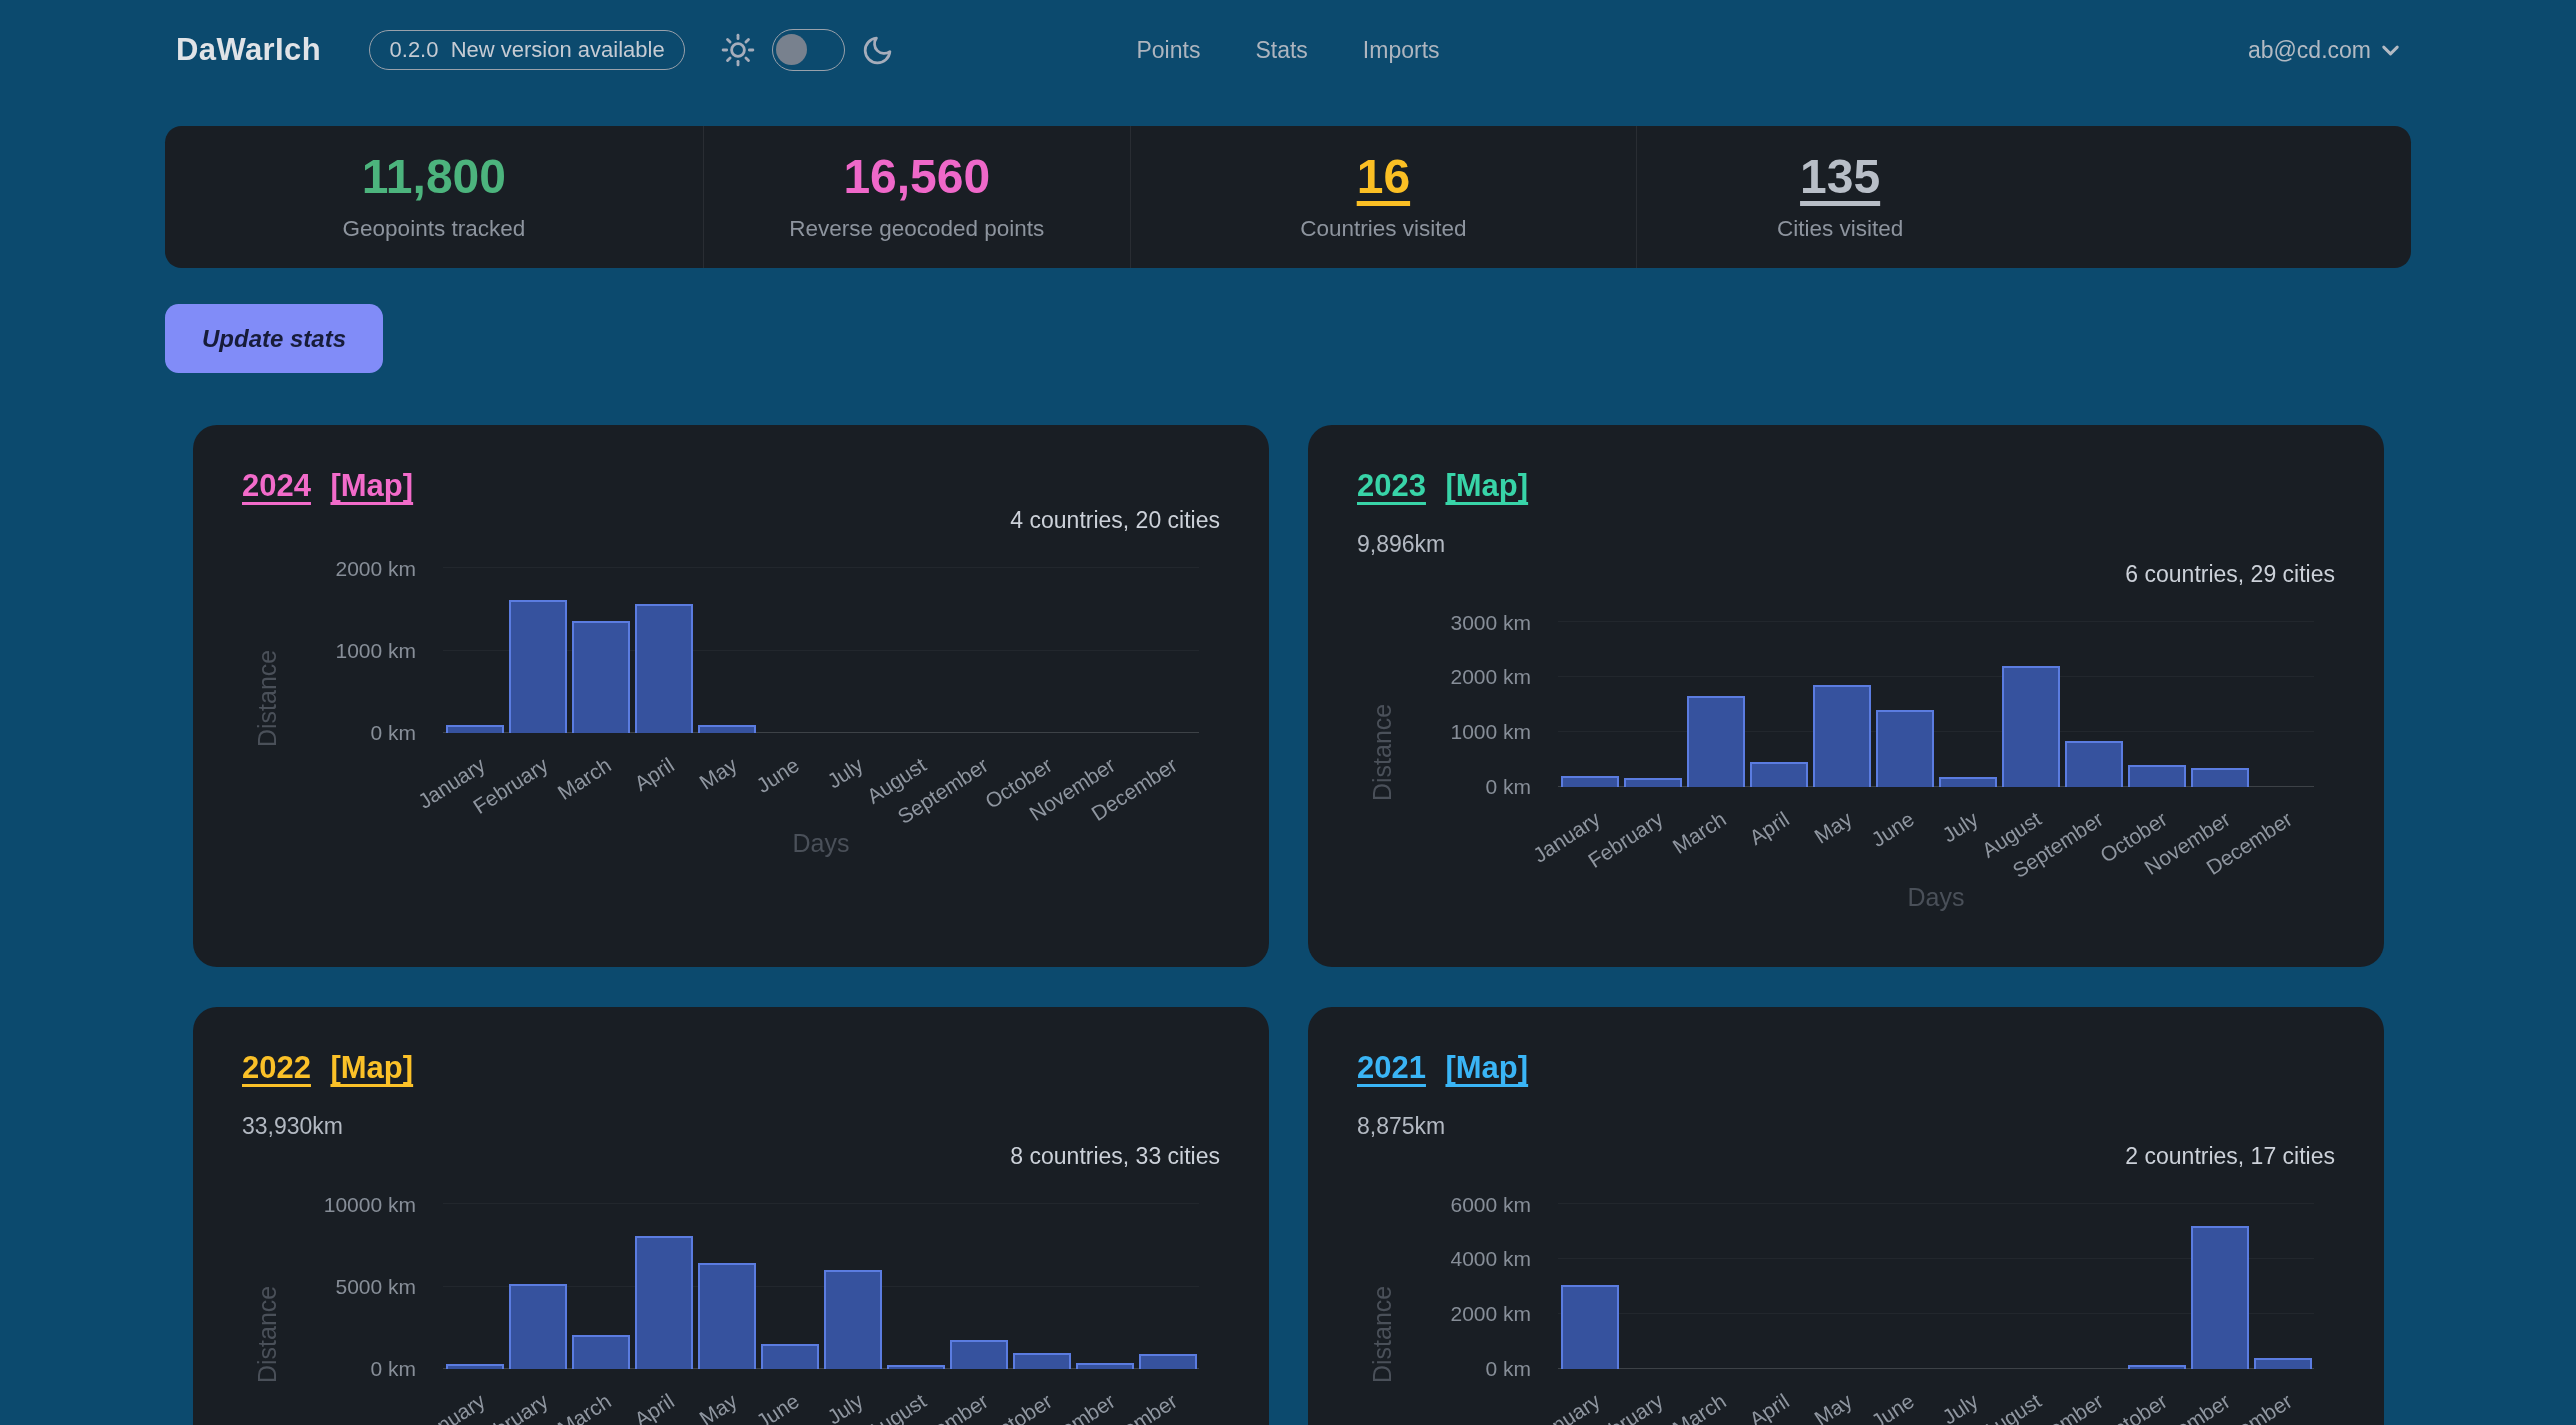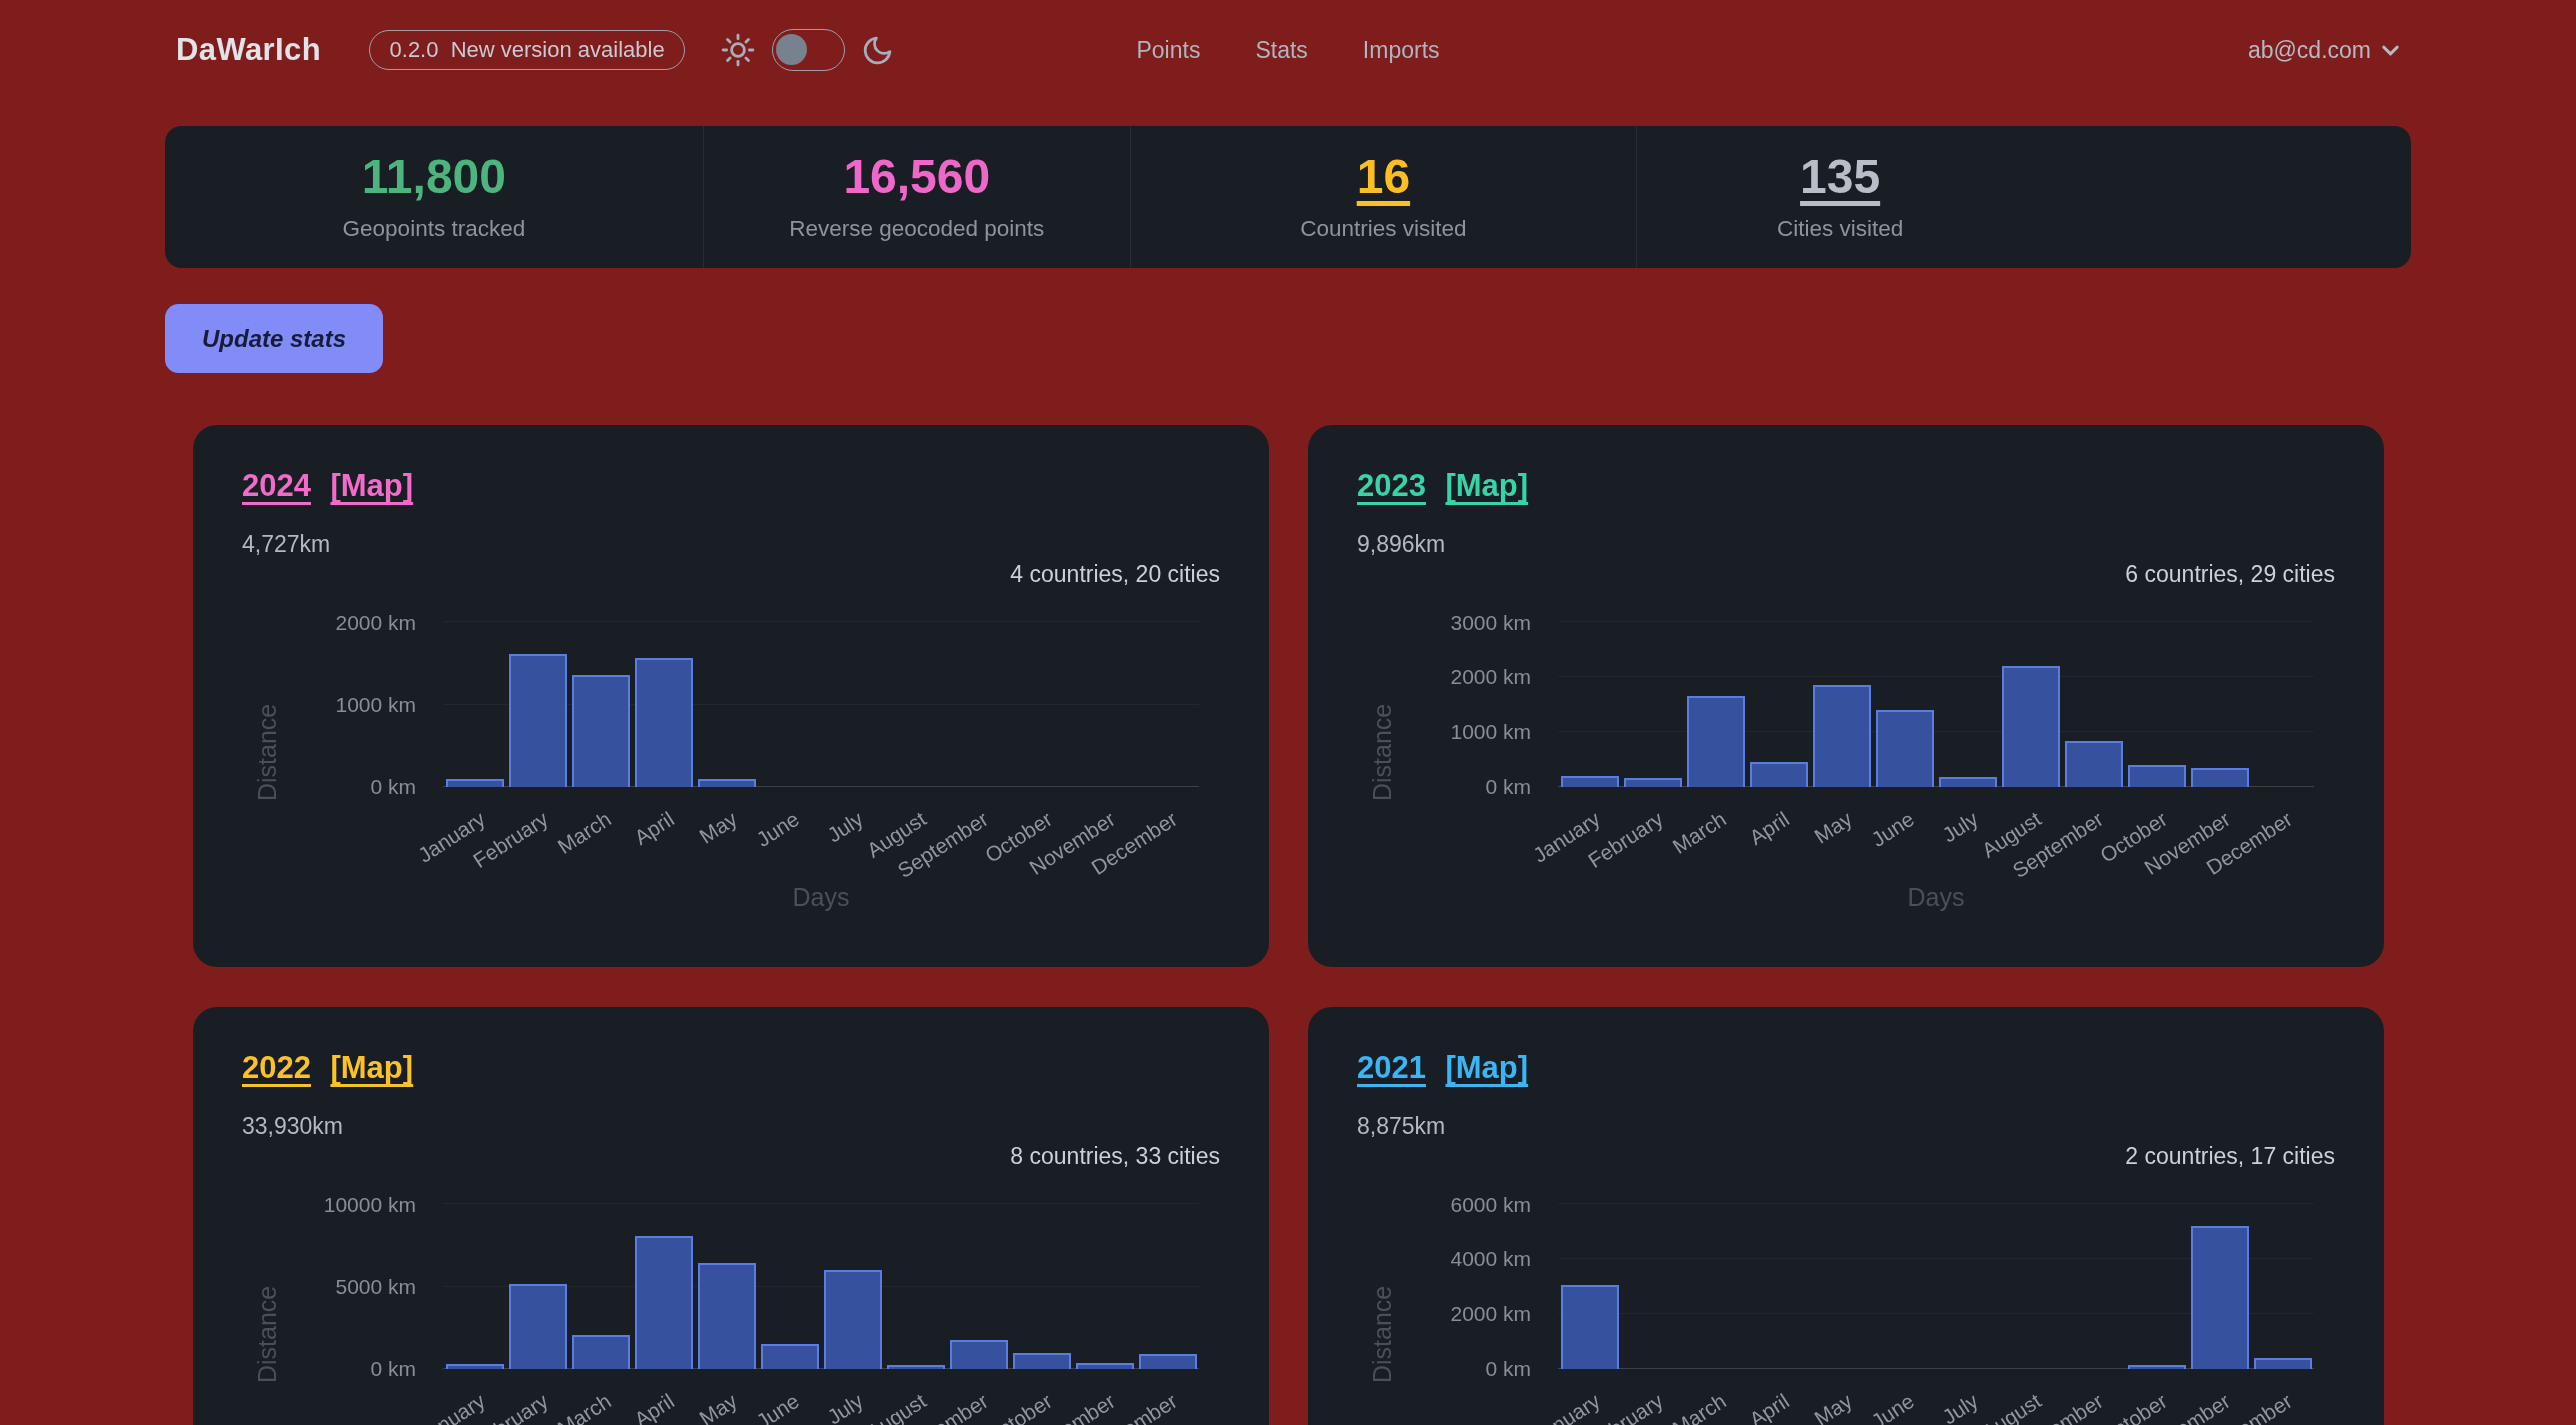--- a/index.html
+++ b/index.html
@@ -1,19 +1,19 @@
 <!DOCTYPE html>
 <html style="font-size:12px"><head>
 <meta charset="utf-8">
 <style>
   html,body{margin:0;padding:0;background:#1d232a;}
   *{box-sizing:border-box;}
   .page{
     width:2576px;height:1425px;overflow:hidden;position:relative;
-    background:#7f1d1d;color:#c9ced6;
+    background:#0c4a6e;color:#c9ced6;
     font-family:"Liberation Sans","DejaVu Sans",sans-serif;
   }
   
   header{position:relative;height:96px;display:flex;align-items:center;
     padding:4.5px 172px 0 176px;}
   .logo{font-size:31px;font-weight:700;color:#e0e3e7;letter-spacing:0.4px;cursor:pointer;}
   .badge{margin-left:48px;height:40px;display:flex;align-items:center;
     border:1.5px solid #99a1ab;border-radius:21px;padding:0 19.5px;
     font-size:22px;color:#c6cbd3;white-space:pre;cursor:pointer;text-decoration:none;}
   .theme{display:flex;align-items:center;margin-left:36px;gap:16.5px;}
@@ -134,21 +134,20 @@
   </section>
 
   <button class="update">Update stats</button>
 
   <main class="cards">
       <div class="card">
         <div class="title-row">
           <a style="color: rgb(242, 107, 202);">2024</a>
           <a style="color: rgb(242, 107, 202);">[Map]</a>
         </div>
-        <div class="dist">4,727km</div>
         <div class="cc">4 countries, 20 cities</div>
         <div class="chart">
           <div class="y-title">Distance</div>
           <div class="ytick" style="top: 154px;">0 km</div>
           <div class="ytick" style="top: 72px;">1000 km</div>
           <div class="ytick" style="top: -10.5px;">2000 km</div>
           <div class="plot">
             <div class="gridline base" style="bottom: 0px;"></div>
             <div class="gridline" style="bottom: 82px;"></div>
             <div class="gridline" style="bottom: 165px;"></div>

